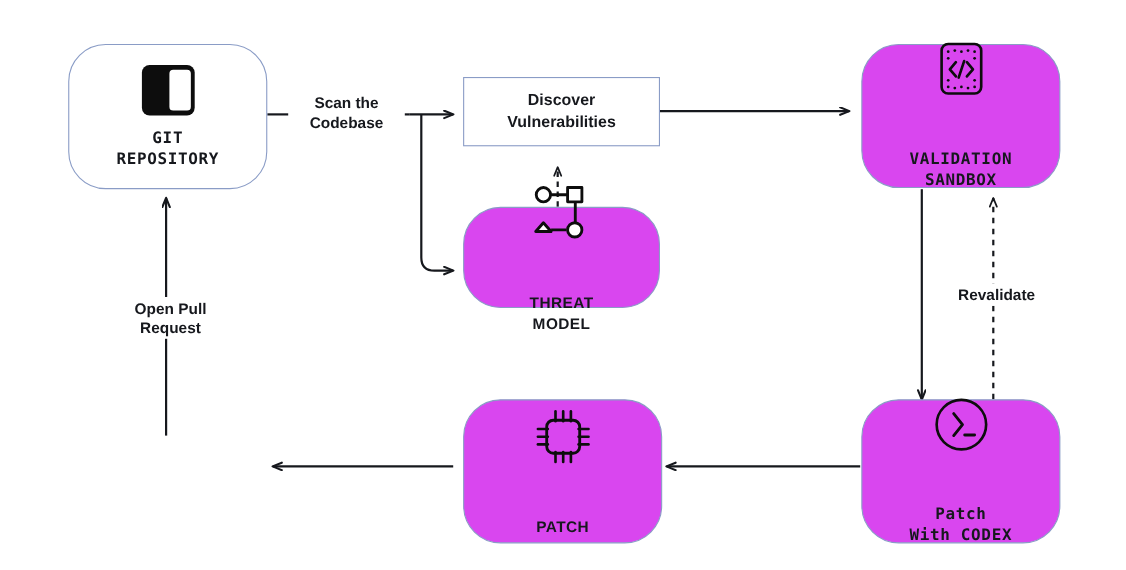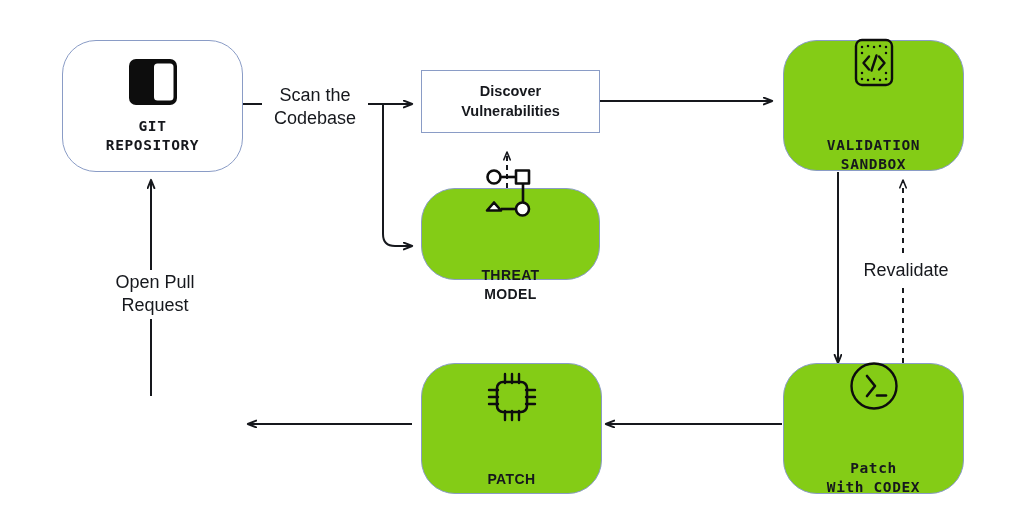--- a/index.html
+++ b/index.html
@@ -38,21 +38,21 @@
     border: 1.6px solid #8a9cc6;
     z-index: 2;
   }
   .node.rounded {
     border-radius: 34px;
   }
   .node.rect {
     border-radius: 0;
   }
   .node.fill-blue {
-    background: #84cc16;
+    background: #d946ef;
     gap: 35px;
   }
   .node.fill-white {
     background: #ffffff;
   }
   .node-icon {
     display: block;
     margin-bottom: 10px;
     line-height: 0;
   }
@@ -79,22 +79,22 @@
     font-size: 14px;
     font-weight: 700;
     letter-spacing: 0.4px;
     line-height: 1.32;
   }
 
   
   .edge-label {
     position: absolute;
     font-family: "Liberation Sans", sans-serif;
-    font-size: 18px;
-    font-weight: 400;
+    font-size: 14px;
+    font-weight: 700;
     color: #16181d;
     text-align: center;
     line-height: 1.3;
     white-space: pre-line;
     background: #ffffff;
     padding: 1px 3px;
     z-index: 3;
   }
 </style>
 </head>

